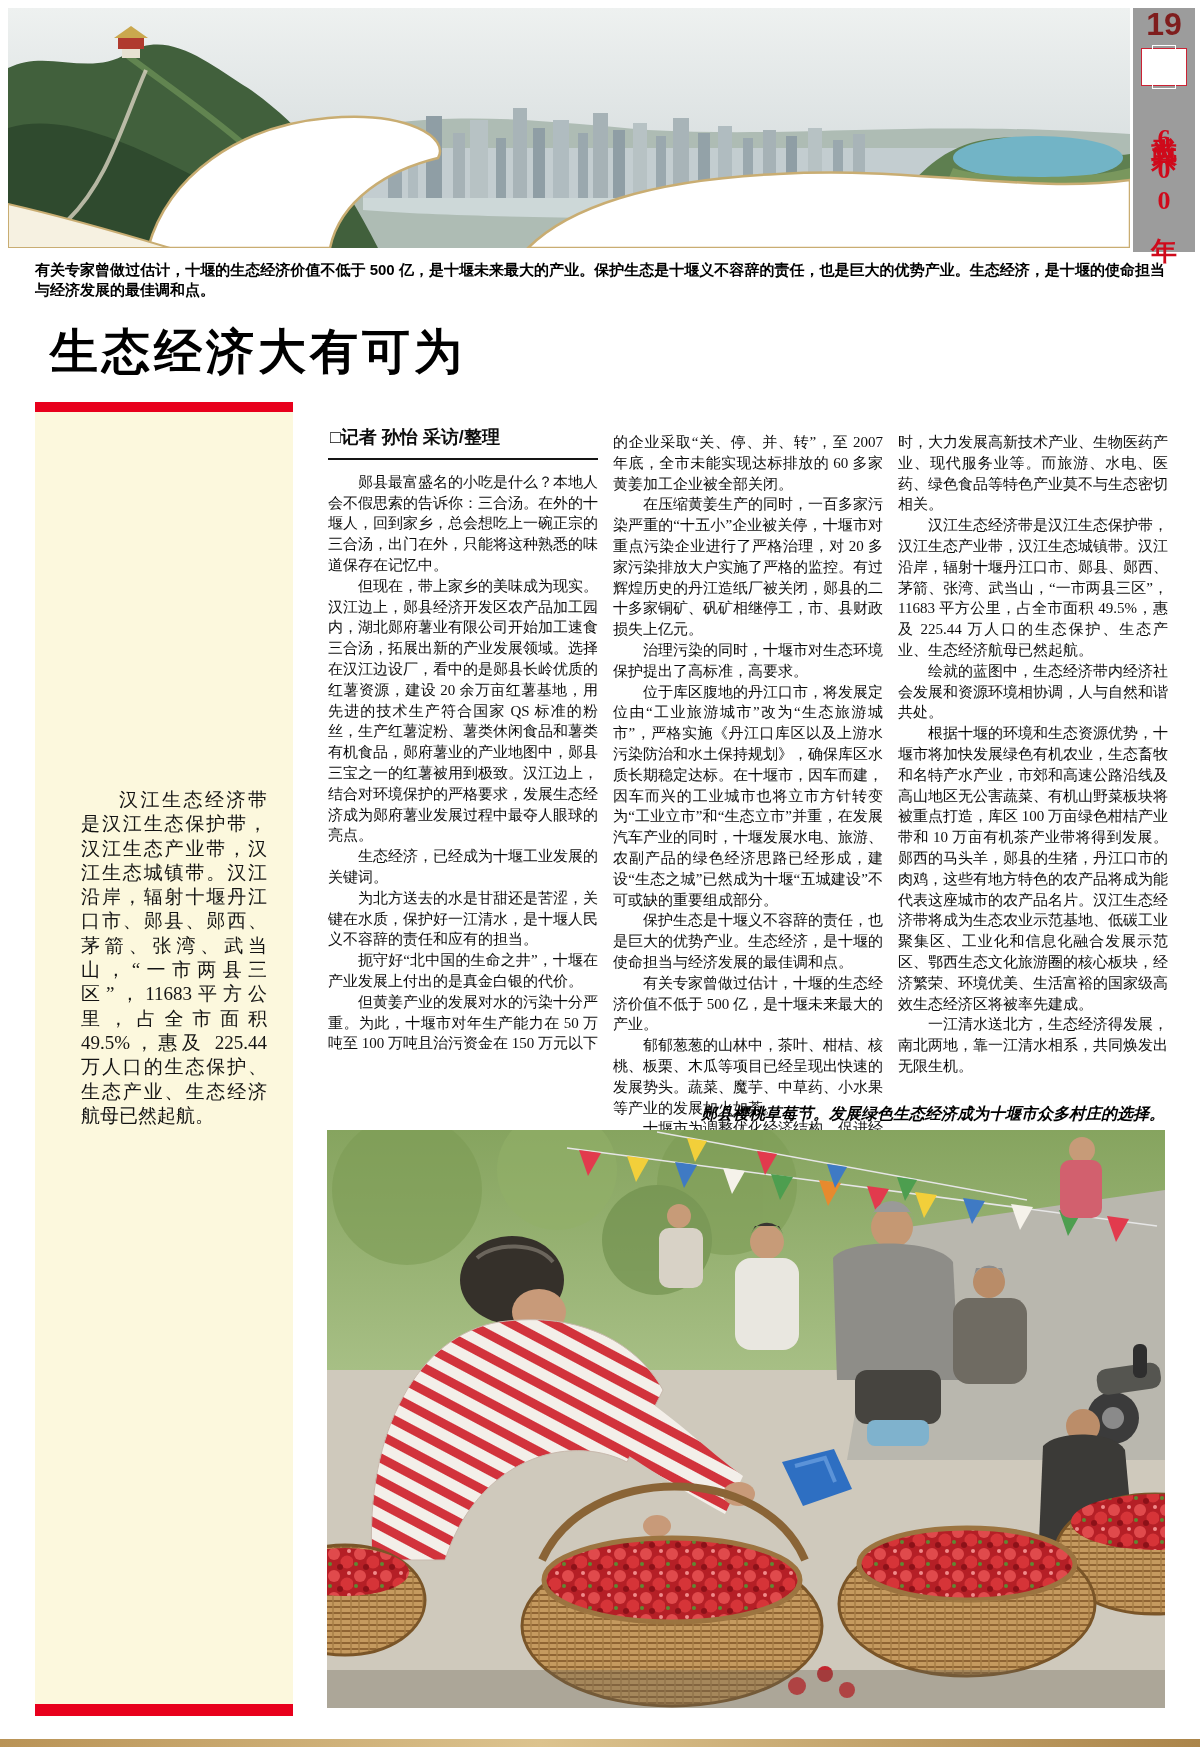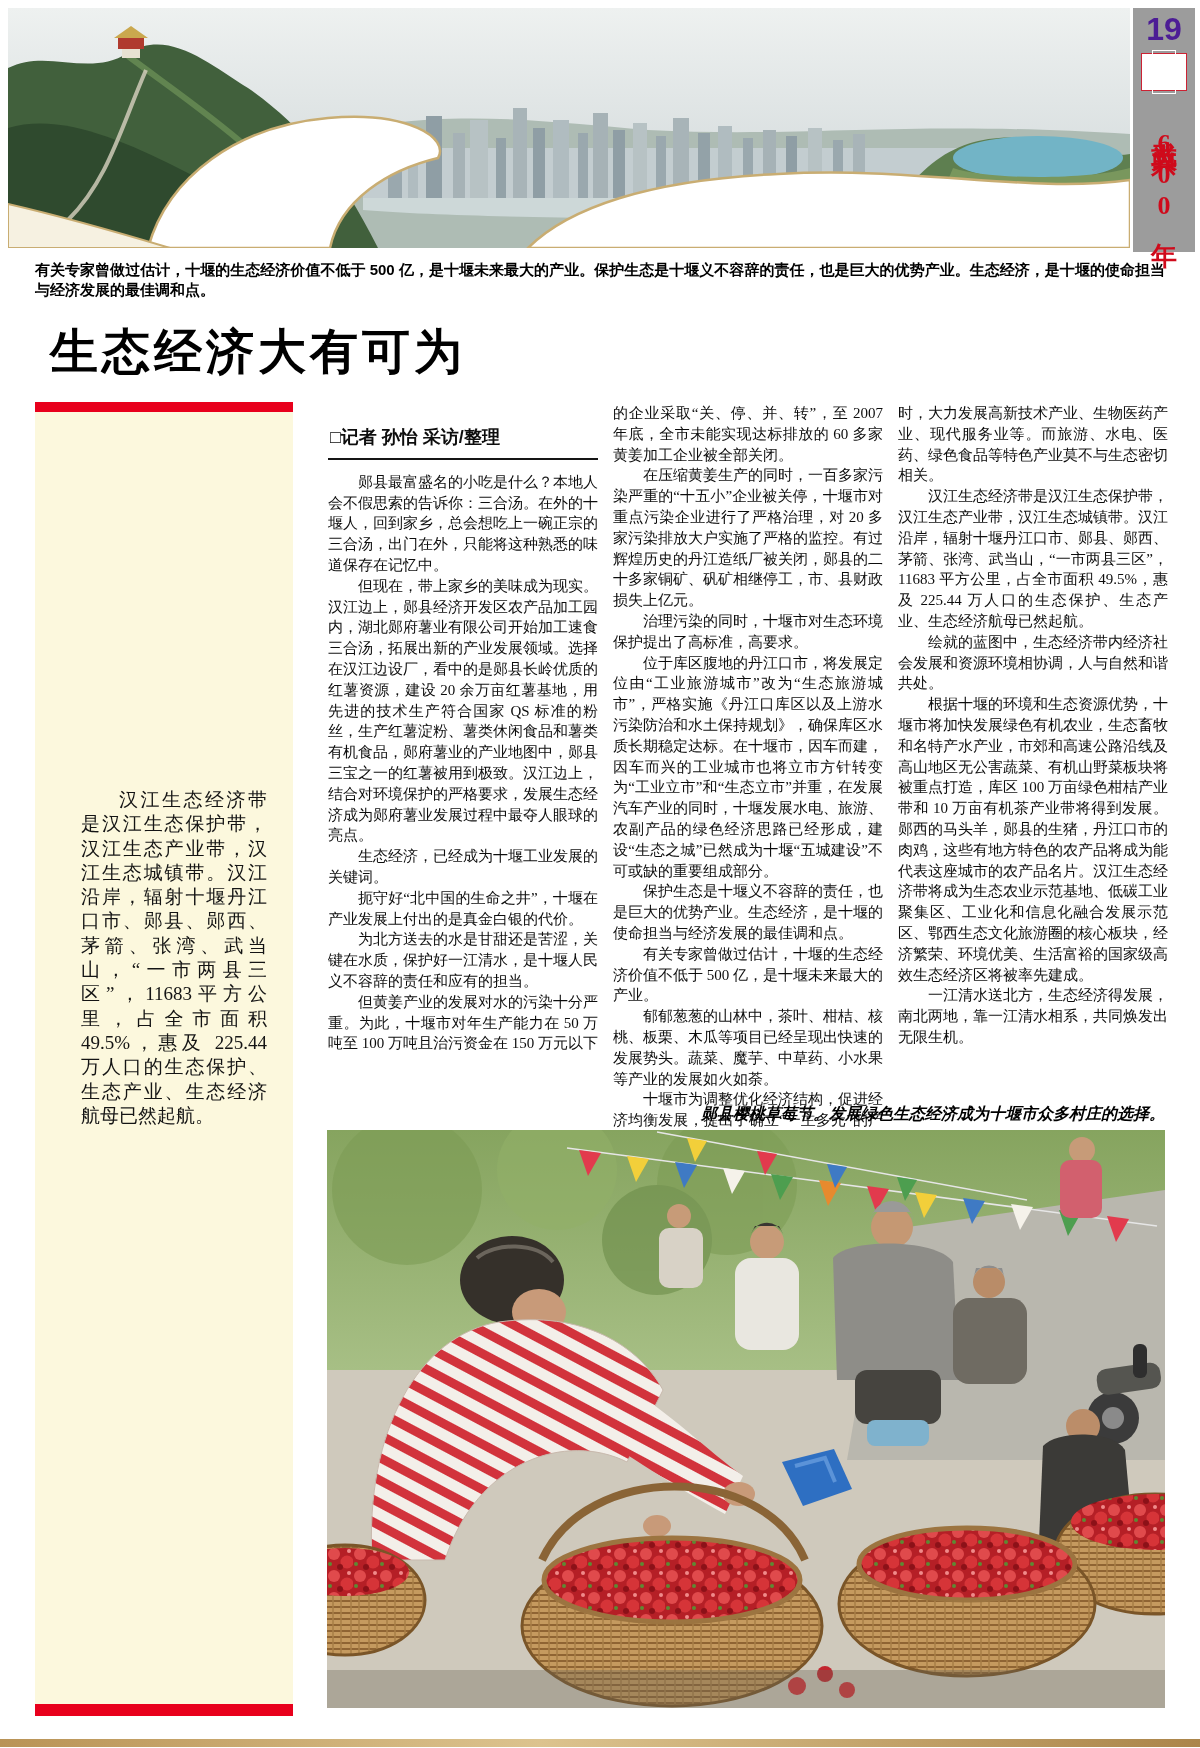--- a/index.html
+++ b/index.html
@@ -6,21 +6,21 @@
   .page { position:relative; width:1200px; height:1748px; background:#ffffff;
           font-family:"Liberation Serif", serif; overflow:hidden; }
 
   
   .banner { position:absolute; left:8px; top:8px; width:1122px; height:240px; display:block; }
 
   
   .strip { position:absolute; left:1133px; top:8px; width:62px; height:244px;
            background:#9c9c9c; text-align:center; }
   .pagenum { font-family:"Liberation Sans", sans-serif; font-weight:bold; font-size:32px;
-             color:#4c1d95; line-height:1; padding-top:5px; }
+             color:#7f1d1d; line-height:1; }
   .badge-wrap { margin:8px auto 6px; width:46px; height:33px; background:#ffffff;
                 border:1px solid #c23; padding:18px; box-sizing:border-box; }
   .badge { background:#d21222; width:100%; height:100%; box-sizing:border-box;
            display:flex; align-items:center; justify-content:center; }
   .badge span { border:1px solid #ffffff; color:#ffffff; font-weight:bold; font-size:15px;
                 font-family:"Liberation Sans", sans-serif; padding:2px 3px; letter-spacing:1px; }
   .vtitle { writing-mode:vertical-rl; text-orientation:upright; margin:2px auto 0;
             color:#cf0a1b; font-weight:900; font-size:26px; letter-spacing:2px;
             height:150px; font-family:"Liberation Serif", serif; }
 
@@ -38,21 +38,21 @@
   .redbar.bottom { height:12px; }
   .yellow { background:#fcf8dd; height:1292px; box-sizing:border-box;
             padding:376px 26px 0 46px; }
   .yellow p { margin:0; font-size:19px; line-height:24.3px; text-align:justify;
               text-indent:2em; color:#141414; }
 
   
   .col { position:absolute; top:403px; width:270px; font-size:15px; line-height:20.8px;
          text-align:justify; color:#0d0d0d; }
   .col p { margin:0; text-indent:2em; }
-  .col p.noindent { text-indent:0; }
+  .col p.noindent { text-indent:0;margin-top:29px; }
   .col1 { left:328px; } .col2 { left:613px; } .col3 { left:898px; }
   .byline { font-family:"Liberation Sans", sans-serif; font-weight:bold; font-size:18px;
             padding:2px 0 10px 2px; border-bottom:2px solid #151515; margin-bottom:12px;margin-top:22px; }
 
   
   .caption { position:absolute; left:500px; top:1104px; width:665px; text-align:right;
              font-family:"Liberation Sans", sans-serif; font-weight:bold; font-style:italic;
              font-size:16px; color:#000; }
   .photo { position:absolute; left:327px; top:1130px; width:838px; height:578px; display:block; }
 
@@ -144,22 +144,22 @@
       <p>汉江生态经济带是汉江生态保护带，汉江生态产业带，汉江生态城镇带。汉江沿岸，辐射十堰丹江口市、郧县、郧西、茅箭、张湾、武当山，“一市两县三区”，11683平方公里，占全市面积 49.5%，惠及 225.44 万人口的生态保护、生态产业、生态经济航母已然起航。</p>
     </div>
     <div class="redbar bottom"></div>
   </aside>
 
   <div class="col col1">
     <div class="byline">□记者 孙怡  采访/整理</div>
     <p>郧县最富盛名的小吃是什么？本地人会不假思索的告诉你：三合汤。在外的十堰人，回到家乡，总会想吃上一碗正宗的三合汤，出门在外，只能将这种熟悉的味道保存在记忆中。</p>
     <p>但现在，带上家乡的美味成为现实。汉江边上，郧县经济开发区农产品加工园内，湖北郧府薯业有限公司开始加工速食三合汤，拓展出新的产业发展领域。选择在汉江边设厂，看中的是郧县长岭优质的红薯资源，建设 20 余万亩红薯基地，用先进的技术生产符合国家 QS 标准的粉丝，生产红薯淀粉、薯类休闲食品和薯类有机食品，郧府薯业的产业地图中，郧县三宝之一的红薯被用到极致。汉江边上，结合对环境保护的严格要求，发展生态经济成为郧府薯业发展过程中最夺人眼球的亮点。</p>
     <p>生态经济，已经成为十堰工业发展的关键词。</p>
+    <p>为北方送去的水是甘甜还是苦涩，关键在水质，保护好一江清水，是十堰人民义不容辞的责任和应有的担当。</p>
     <p>扼守好“北中国的生命之井”，十堰在产业发展上付出的是真金白银的代价。</p>
-    <p>为北方送去的水是甘甜还是苦涩，关键在水质，保护好一江清水，是十堰人民义不容辞的责任和应有的担当。</p>
     <p>但黄姜产业的发展对水的污染十分严重。为此，十堰市对年生产能力在 50 万吨至 100 万吨且治污资金在 150 万元以下</p>
   </div>
 
   <div class="col col2">
     <p class="noindent">的企业采取“关、停、并、转”，至 2007 年底，全市未能实现达标排放的 60 多家黄姜加工企业被全部关闭。</p>
     <p>在压缩黄姜生产的同时，一百多家污染严重的“十五小”企业被关停，十堰市对重点污染企业进行了严格治理，对 20 多家污染排放大户实施了严格的监控。有过辉煌历史的丹江造纸厂被关闭，郧县的二十多家铜矿、矾矿相继停工，市、县财政损失上亿元。</p>
     <p>治理污染的同时，十堰市对生态环境保护提出了高标准，高要求。</p>
     <p>位于库区腹地的丹江口市，将发展定位由“工业旅游城市”改为“生态旅游城市”，严格实施《丹江口库区以及上游水污染防治和水土保持规划》，确保库区水质长期稳定达标。在十堰市，因车而建，因车而兴的工业城市也将立市方针转变为“工业立市”和“生态立市”并重，在发展汽车产业的同时，十堰发展水电、旅游、农副产品的绿色经济思路已经形成，建设“生态之城”已然成为十堰“五城建设”不可或缺的重要组成部分。</p>
     <p>保护生态是十堰义不容辞的责任，也是巨大的优势产业。生态经济，是十堰的使命担当与经济发展的最佳调和点。</p>
     <p>有关专家曾做过估计，十堰的生态经济价值不低于 500 亿，是十堰未来最大的产业。</p>

